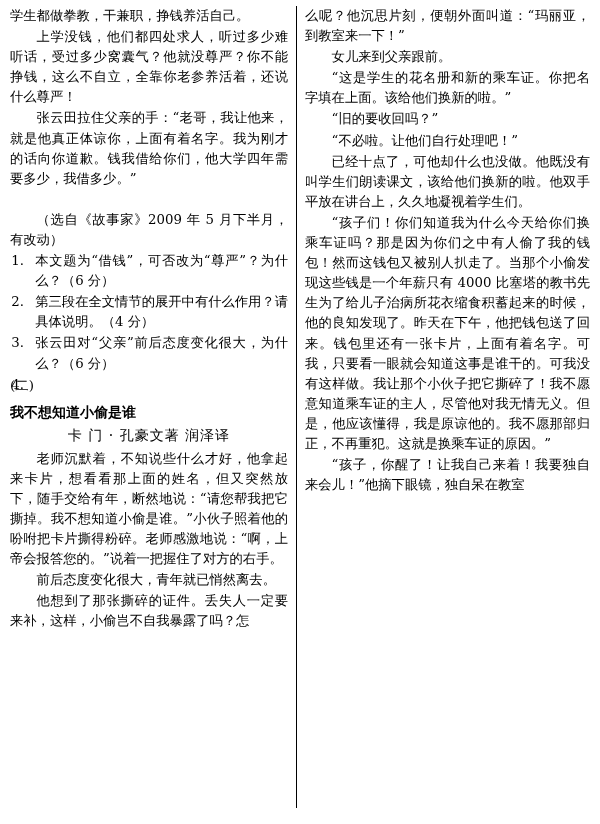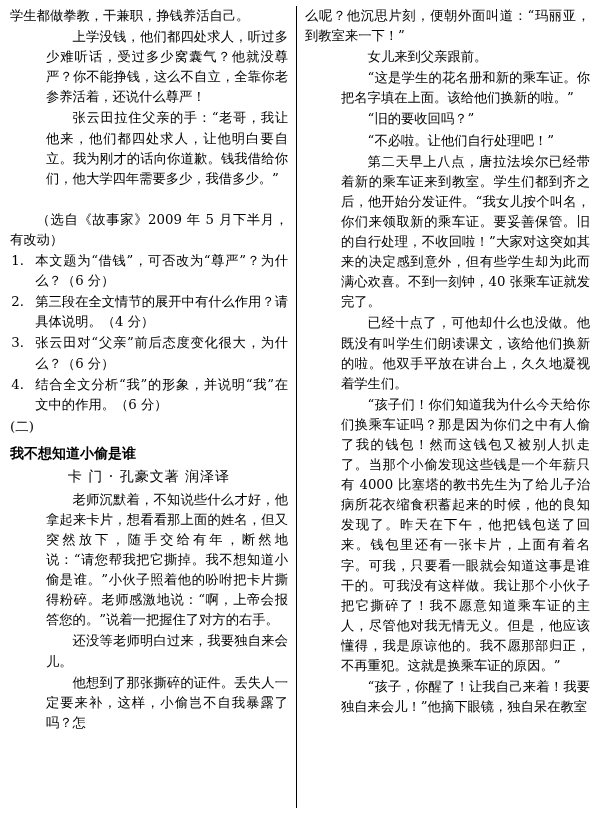--- a/index.html
+++ b/index.html
@@ -50,21 +50,20 @@
   p {
     margin: 0 0 1px 0;
     font-size: 13.3px;
     line-height: 20.1px;
     text-align: justify;
     text-justify: inter-ideograph;
     letter-spacing: 0px;
   }
   p.indent {
     text-indent: 2em;
-    margin-left: 36px;
   }
   p.noindent {
     text-indent: 0;
   }
   .blank {
     height: 20px;
   }
   .section-label {
     font-size: 13.5px;
     line-height: 20px;
@@ -101,52 +100,51 @@
 </head>
 <body>
 
 <div class="page">
   <div class="columns">
 
     <div class="col col-left">
 
       <p class="noindent">学生都做拳教，干兼职，挣钱养活自己。</p>
       <p class="indent">上学没钱，他们都四处求人，听过多少难听话，受过多少窝囊气？他就没尊严？你不能挣钱，这么不自立，全靠你老参养活着，还说什么尊严！</p>
-      <p class="indent">张云田拉住父亲的手：“老哥，我让他来，他们都四处求人，让他明白要自立。我为刚才的话向你道歉。钱我借给你们，他大学四年需要多少，我借多少。”</p>
+      <p class="indent">张云田拉住父亲的手：“老哥，我让他来，就是他真正体谅你，上面有着名字。我为刚才的话向你道歉。钱我借给你们，他大学四年需要多少，我借多少。”</p>
 
       <div class="blank"></div>
 
       <p class="src">（选自《故事家》2009 年 5 月下半月，有改动）</p>
 
       <div class="q-list">
         <p><span class="q-num">1.</span><span>本文题为“借钱”，可否改为“尊严”？为什么？（6 分）</span></p>
         <p><span class="q-num">2.</span><span>第三段在全文情节的展开中有什么作用？请具体说明。（4 分）</span></p>
         <p><span class="q-num">3.</span><span>张云田对“父亲”前后态度变化很大，为什么？（6 分）</span></p>
-        <p><span class="q-num">4.</span><span>结合全文分析“我”的形象，并说明“我”在文中的作用。（6 分）</span></p>
+        <p><span class="q-num">4.</span></p>
       </div>
 
       <p class="section-label">(二)</p>
 
       <div class="article-title">我不想知道小偷是谁</div>
       <div class="byline">卡 门 · 孔豪文著    润泽译</div>
 
       <p class="indent">老师沉默着，不知说些什么才好，他拿起来卡片，想看看那上面的姓名，但又突然放下，随手交给有年，断然地说：“请您帮我把它撕掉。我不想知道小偷是谁。”小伙子照着他的吩咐把卡片撕得粉碎。老师感激地说：“啊，上帝会报答您的。”说着一把握住了对方的右手。</p>
-      <p class="indent">还没等老师明白过来，我要独自来会儿。</p>
+      <p class="indent">前后态度变化很大，青年就已悄然离去。</p>
       <p class="indent">他想到了那张撕碎的证件。丢失人一定要来补，这样，小偷岂不自我暴露了吗？怎</p>
 
     </div>
 
     <div class="divider"></div>
 
     <div class="col col-right">
       <p class="noindent">么呢？他沉思片刻，便朝外面叫道：“玛丽亚，到教室来一下！”</p>
       <p class="indent">女儿来到父亲跟前。</p>
       <p class="indent">“这是学生的花名册和新的乘车证。你把名字填在上面。该给他们换新的啦。”</p>
       <p class="indent">“旧的要收回吗？”</p>
       <p class="indent">“不必啦。让他们自行处理吧！”</p>
-      <p class="indent">第二天早上八点，唐拉法埃尔已经带着新的乘车证来到教室。学生们都到齐之后，他开始分发证件。“我女儿按个叫名，你们来领取新的乘车证。要妥善保管。旧的自行处理，不收回啦！”大家对这突如其来的决定感到意外，但有些学生却为此而满心欢喜。不到一刻钟，40 张乘车证就发完了。</p>
       <p class="indent">已经十点了，可他却什么也没做。他既没有叫学生们朗读课文，该给他们换新的啦。他双手平放在讲台上，久久地凝视着学生们。</p>
       <p class="indent">“孩子们！你们知道我为什么今天给你们换乘车证吗？那是因为你们之中有人偷了我的钱包！然而这钱包又被别人扒走了。当那个小偷发现这些钱是一个年薪只有 4000 比塞塔的教书先生为了给儿子治病所花衣缩食积蓄起来的时候，他的良知发现了。昨天在下午，他把钱包送了回来。钱包里还有一张卡片，上面有着名字。可我，只要看一眼就会知道这事是谁干的。可我没有这样做。我让那个小伙子把它撕碎了！我不愿意知道乘车证的主人，尽管他对我无情无义。但是，他应该懂得，我是原谅他的。我不愿那部归正，不再重犯。这就是换乘车证的原因。”</p>
       <p class="indent">“孩子，你醒了！让我自己来着！我要独自来会儿！”他摘下眼镜，独自呆在教室</p>
     </div>
 
   </div>
 </div>
 
 </body></html>

